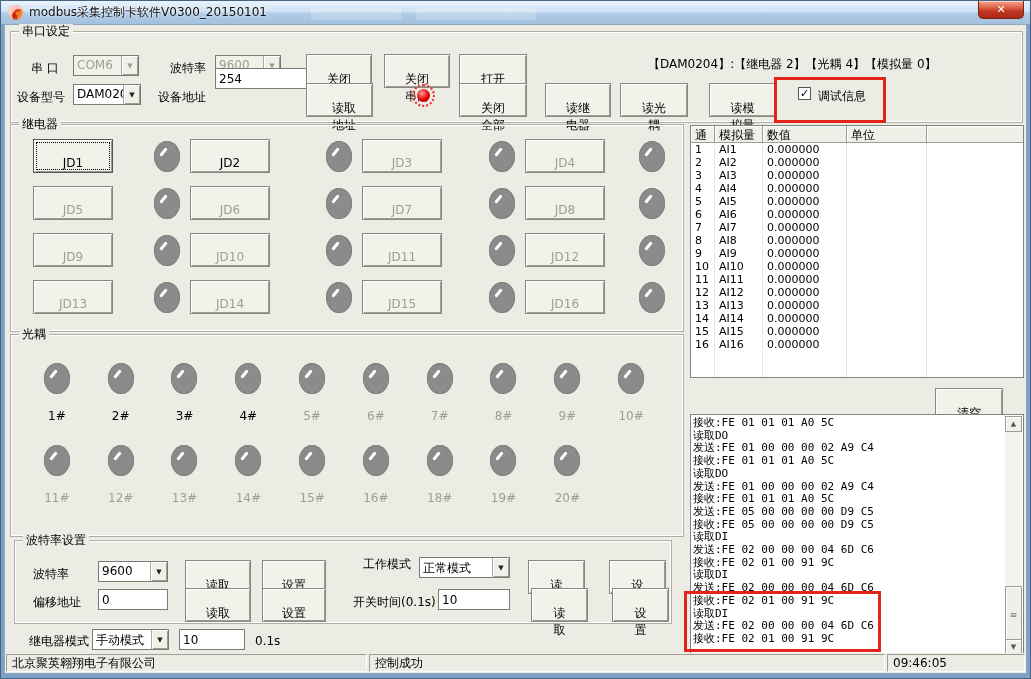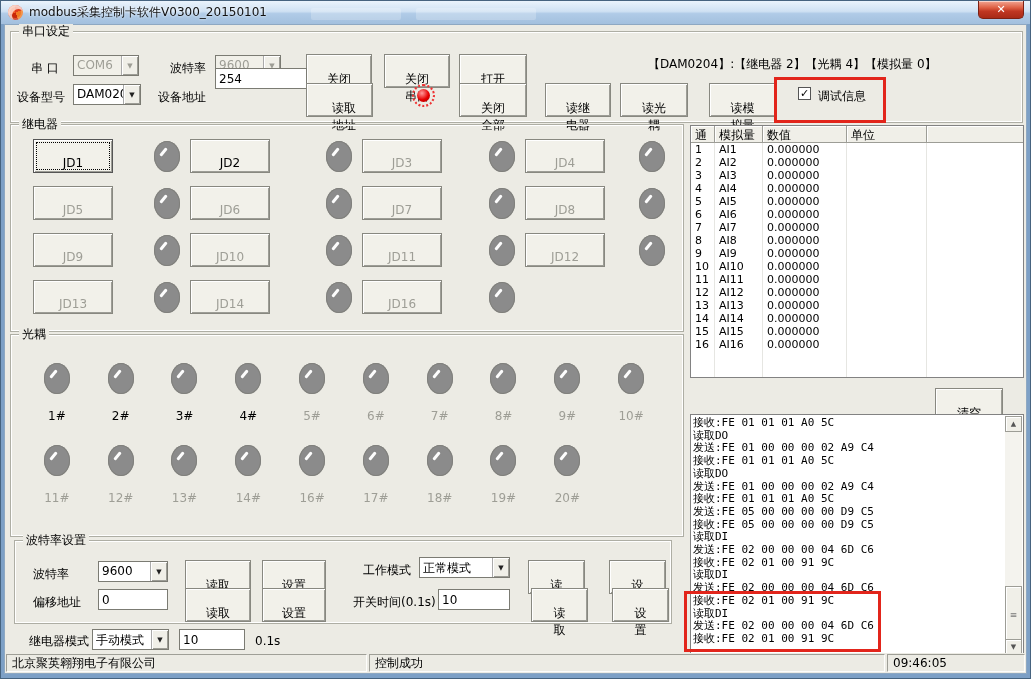--- a/index.html
+++ b/index.html
@@ -221,20 +221,24 @@
           <div class="rcell">
             <button class="btn disabled">JD13</button>
             <span class="lamp"></span>
           </div>
 
           <div class="rcell">
             <button class="btn disabled">JD14</button>
             <span class="lamp"></span>
           </div>
 
+          <div class="rcell">
+            <button class="btn disabled">JD15</button>
+            <span class="lamp"></span>
+          </div>
 
           <div class="rcell">
             <button class="btn disabled">JD16</button>
             <span class="lamp"></span>
           </div>
         </div>
     </div>
 
     <div class="group" style="left:5px;top:309px;width:674px;height:203px;">
       <span class="glabel">光耦</span>
@@ -305,30 +309,30 @@
           <div class="ocell">
             <span class="lamp"></span>
             <span class="olabel disabled">13#</span>
           </div>
 
           <div class="ocell">
             <span class="lamp"></span>
             <span class="olabel disabled">14#</span>
           </div>
 
+          <div class="ocell">
+            <span class="lamp"></span>
+            <span class="olabel disabled">15#</span>
+          </div>
 
           <div class="ocell">
             <span class="lamp"></span>
             <span class="olabel disabled">16#</span>
           </div>
 
-          <div class="ocell">
-            <span class="lamp"></span>
-            <span class="olabel disabled">17#</span>
-          </div>
 
           <div class="ocell">
             <span class="lamp"></span>
             <span class="olabel disabled">18#</span>
           </div>
 
           <div class="ocell">
             <span class="lamp"></span>
             <span class="olabel disabled">19#</span>
           </div>
@@ -344,21 +348,21 @@
       <span class="glabel">波特率设置</span>
 
       <span class="lbl" style="left:18px;top:26px;">波特率</span>
       <div class="combo" style="left:83px;top:20px;width:70px;height:21px;">
         <span class="val">9600</span>
         <span class="drop">▼</span>
       </div>
       <button class="btn" style="left:170px;top:19px;width:66px;height:22px;">读取</button>
       <button class="btn" style="left:247px;top:19px;width:64px;height:22px;">设置</button>
 
-      <span class="lbl" style="left:348px;top:22px;">工作模式</span>
+      <span class="lbl" style="left:348px;top:16px;">工作模式</span>
       <div class="combo" style="left:404px;top:16px;width:91px;height:21px;">
         <span class="val">正常模式</span>
         <span class="drop">▼</span>
       </div>
       <button class="btn" style="left:513px;top:19px;width:57px;height:22px;">读取</button>
       <button class="btn" style="left:594px;top:19px;width:57px;height:22px;">设置</button>
 
       <span class="lbl" style="left:18px;top:54px;">偏移地址</span>
       <input class="tfield" style="left: 83px; top: 48px; width: 70px; height: 21px;" value="0">
       <button class="btn" style="left:170px;top:47px;width:66px;height:22px;">读取</button>

